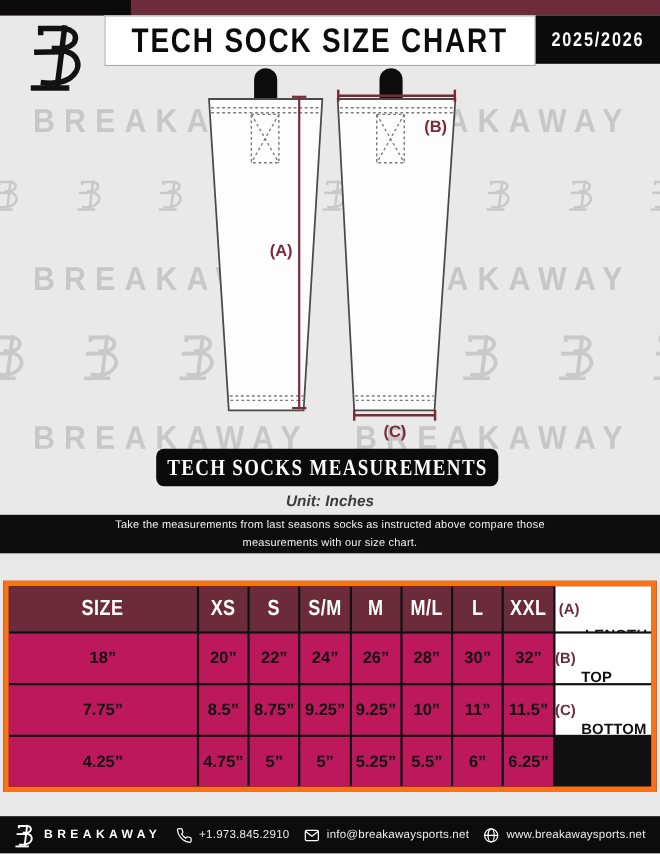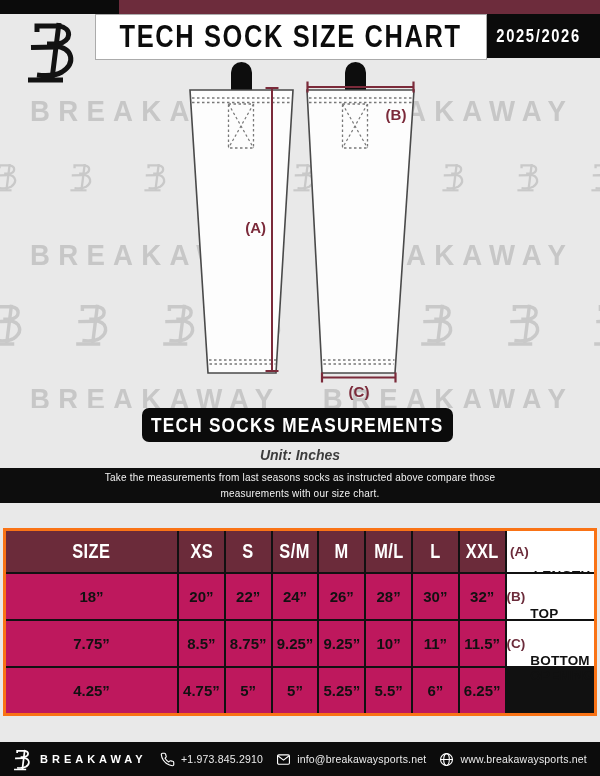--- a/index.html
+++ b/index.html
@@ -9,50 +9,50 @@
   .cond{display:inline-block;transform:scaleX(0.82);transform-origin:center;font-weight:bold;}
 
   
   .top-strip{left:0;top:0;width:600px;height:14px;background:#6d2c3c;}
   .top-strip-black{left:0;top:0;width:119px;height:14px;background:#0b0b0b;}
   .header-logo{left:25px;top:17px;width:52px;height:68px;color:#121212;z-index:4;}
   .title-banner{left:95px;top:14px;width:392px;height:46px;background:#ffffff;border:1px solid #ababab;
       display:flex;align-items:center;justify-content:center;z-index:3;box-sizing:border-box;}
   .title-banner span{font-size:31px;letter-spacing:2px;color:#0c0c0c;white-space:nowrap;}
   .season-box{left:487px;top:14px;width:113px;height:44px;background:#0b0b0b;display:flex;
-      align-items:center;justify-content:flex-start;z-index:3;}
+      align-items:center;justify-content:center;z-index:3;}
   .season-box span{font-size:18px;letter-spacing:2px;color:#fff;}
 
   
   .watermark{left:0;top:14px;width:600px;height:394px;overflow:hidden;z-index:0;}
   .wm-text{position:absolute;left:30px;white-space:nowrap;font-size:30px;font-weight:bold;
       color:#c7c7c7;letter-spacing:9px;transform:scaleX(0.92);transform-origin:left center;}
   .wm-text span{margin-right:45px;}
   .wm-logos{position:absolute;display:flex;justify-content:space-between;color:#c9c9c9;}
   .wm-logos-a{left:-6px;width:620px;top:148px;}
   .wm-logos-a svg{width:24px;height:30px;}
   .wm-logos-b{left:-12px;width:640px;top:288px;}
   .wm-logos-b svg{width:36px;height:44px;}
 
   .diagram{left:0;top:0;z-index:2;}
 
   
   .meas-banner{left:142px;top:408px;width:311px;height:34px;background:#0b0b0b;border-radius:7px;
-      display:flex;align-items:center;justify-content:center;z-index:3;}
+      display:flex;align-items:center;justify-content:center;z-index:3;font-family:Liberation Serif, serif;}
   .meas-banner span{font-size:21px;letter-spacing:1.5px;color:#fff;white-space:nowrap;}
   .unit{left:0;top:447px;width:600px;text-align:center;font-style:italic;font-size:14px;
       color:#3c3c3c;font-weight:bold;z-index:3;}
   .instruction{left:0;top:468px;width:600px;height:35px;background:#0d0d0d;display:flex;
       flex-direction:column;align-items:center;justify-content:center;z-index:3;}
   .instruction span{color:#f2f2f2;font-size:10px;line-height:16px;letter-spacing:0.2px;}
 
   
   .size-table{left:3px;top:528px;width:594px;box-sizing:border-box;display:grid;
       grid-template-columns:171px repeat(8,1fr);grid-template-rows:41px 45px 45px 45px;
-      gap:2px;background:#111;border:3px solid #f97316;z-index:3;}
+      gap:2px;background:#111;border:5px solid #f97316;z-index:3;}
   .size-table>div{display:flex;align-items:center;justify-content:center;}
   .th{background:#6b2b3a;color:#fff;}
   .th span{font-size:20px;letter-spacing:0.5px;}
   .tl{background:#fff;gap:5px;}
   .tl .pfx{color:#6b2b3a;font-weight:bold;font-size:13.5px;}
   .tl .lbl{color:#111;font-weight:bold;font-size:13.5px;letter-spacing:0.2px;margin-top:48px;}
   .td{background:#be185d;color:#111;font-weight:bold;font-size:15px;}
 
   
   .footer{left:0;top:742px;width:600px;height:34px;background:#0c0c0c;display:flex;

